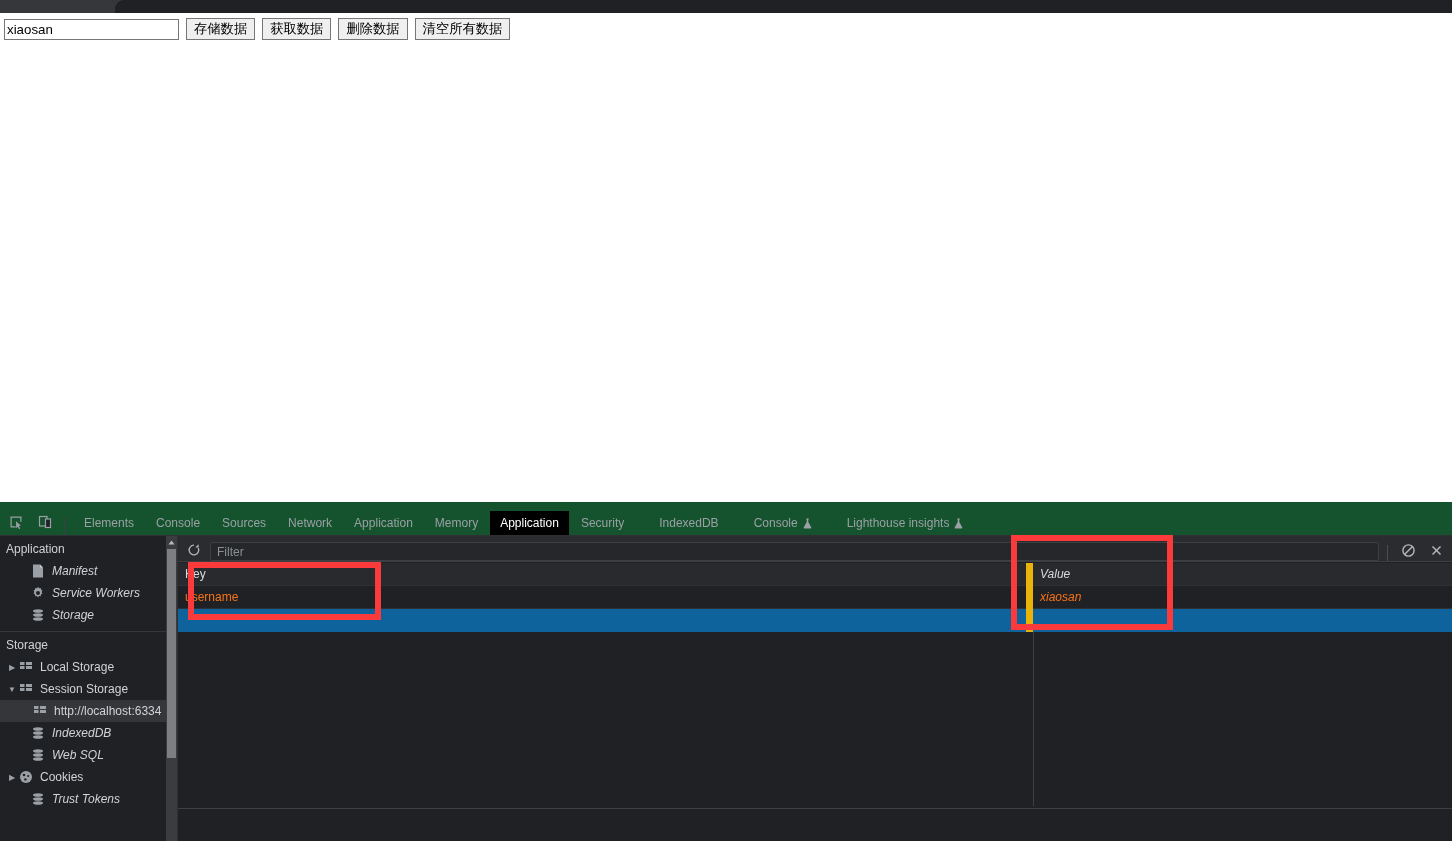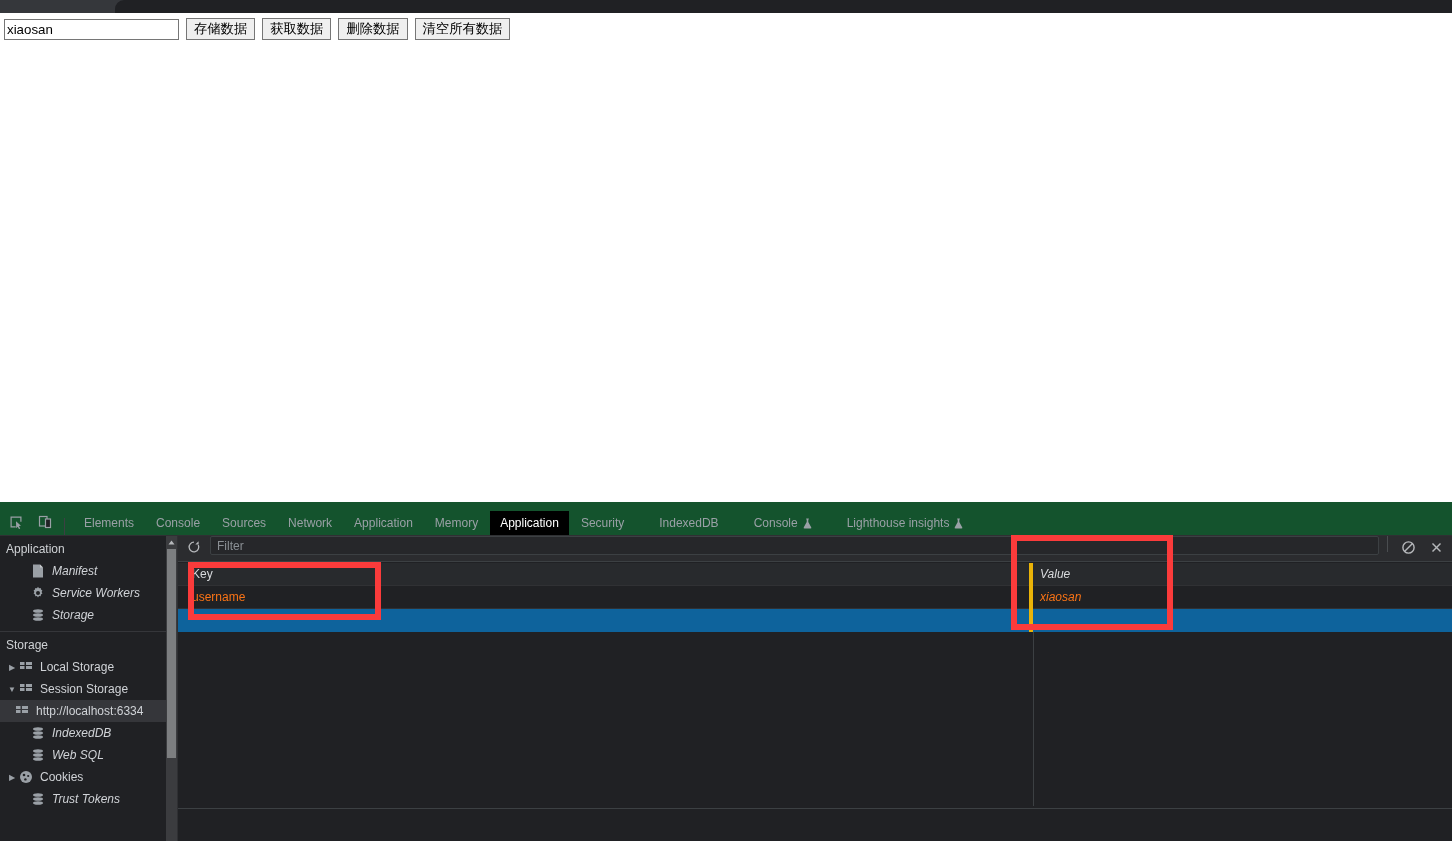--- a/index.html
+++ b/index.html
@@ -142,21 +142,21 @@
     display: inline-flex; align-items: center; justify-content: center;
     flex: 0 0 12px;
     color: #9aa0a6; font-size: 8px;
   }
   .sb-arrow.spacer { visibility: hidden; }
   .sb-ico {
     width: 16px; height: 16px; margin-right: 6px;
     display: inline-flex; align-items: center; justify-content: center;
     flex: 0 0 16px;
   }
-  .sb-indent { padding-left: 14px; }
+  .sb-indent { padding-left: 32px; }
   .sb-indent2 { padding-left: 18px; font-style: italic; }
 
   
   .sb-scroll {
     position: absolute; right: 0; top: 0;
     width: 11px; height: 100%;
     background: #3b3c3f;
   }
   .sb-scroll .sb-up {
     position: absolute; top: 0; left: 0;
@@ -174,21 +174,21 @@
     position: relative;
     flex: 1 1 auto;
     background: #202124;
     overflow: hidden;
   }
   .main-toolbar {
     position: relative;
     height: 26px;
     background: #2b2c2f;
     border-bottom: 1px solid #3c4043;
-    display: flex; align-items: flex-start;
+    display: flex; align-items: flex-end;
     padding: 0 4px;
     gap: 4px;
   }
   .mt-btn {
     width: 24px; height: 22px;
     display: flex; align-items: center; justify-content: center;
     cursor: default;
   }
   .filter-input {
     flex: 1 1 auto;
@@ -225,22 +225,22 @@
     background: #282a2d;
     color: #d8dadd;
   }
   .grid-row.selected {
     background: #0e639c;
     border-bottom-color: #0e639c;
   }
   .cell-key {
     width: 855px;
     flex: 0 0 855px;
-    padding-left: 14px;
-    border-right: 4px solid #eab308;
+    padding-left: 7px;
+    border-right: 7px solid #eab308;
     height: 23px;
     line-height: 23px;
     overflow: hidden; white-space: nowrap;
   }
   .cell-val {
     flex: 1 1 auto;
     padding-left: 7px;
     height: 23px;
     line-height: 23px;
     overflow: hidden; white-space: nowrap; font-style: italic;

